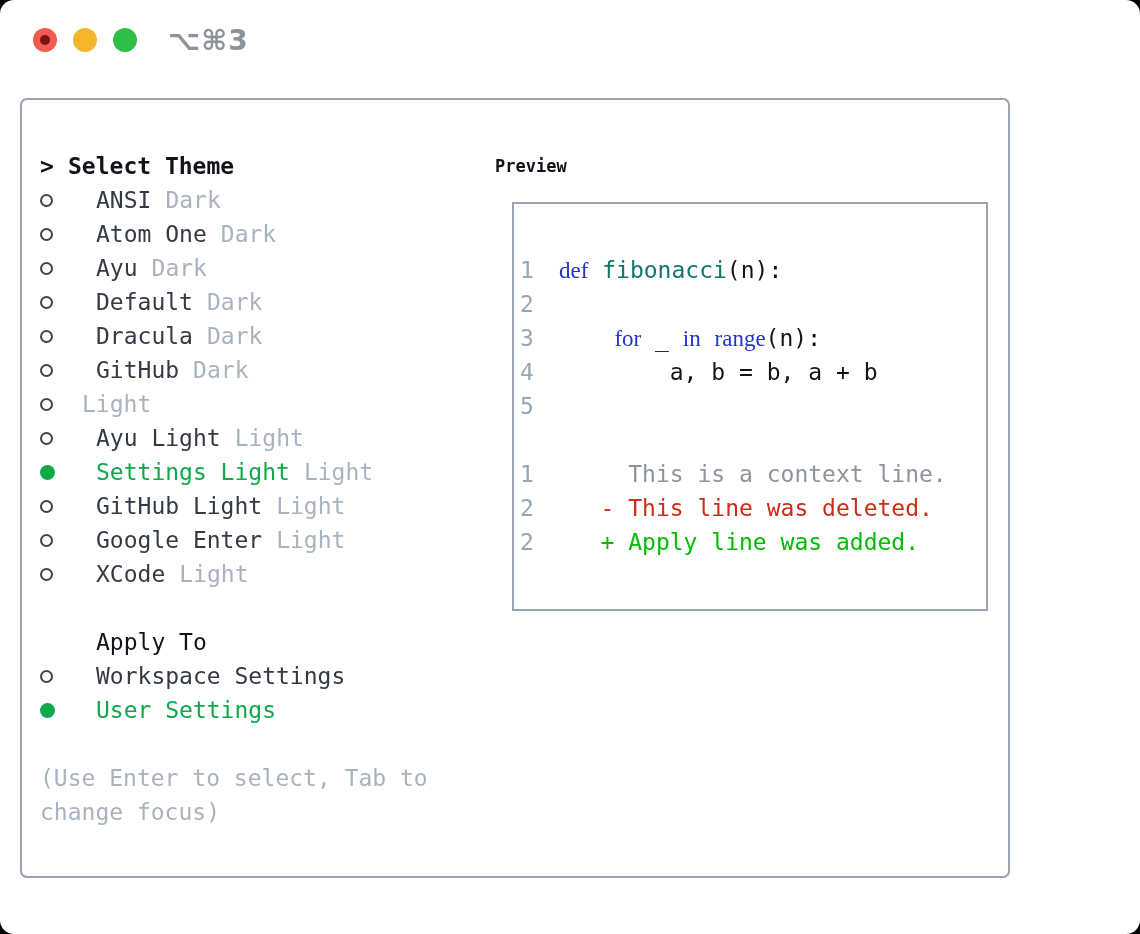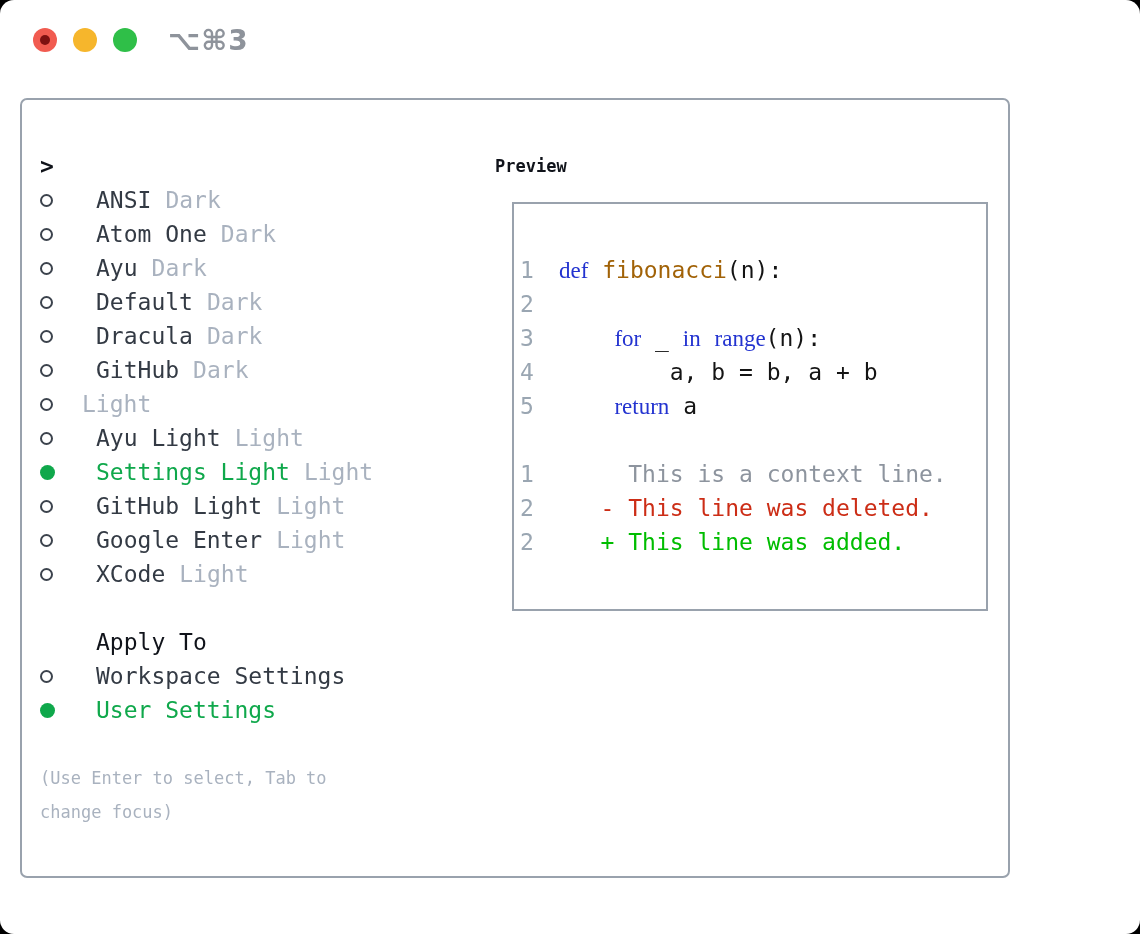--- a/index.html
+++ b/index.html
@@ -29,33 +29,33 @@
   .row{height:34px;display:flex;align-items:center;font-size:23px;line-height:34px;white-space:pre;}
   .row .marker{width:28px;flex:0 0 28px;display:flex;align-items:center;}
   .circle{width:13px;height:13px;border-radius:50%;border:2px solid #3c434d;box-sizing:border-box;}
   .row.selected .circle{border:none;background:#0fa84b;width:15px;height:15px;}
   .hdr{font-weight:700;color:#10131a;}
   .gt{font-weight:700;color:#10131a;font-size:23px;}
   .label{color:#333a44;margin-left:28px;}
   .row.selected .label{color:#0fa84b;}
   .badge{color:#a9b2bf;margin-left:14px;}
   .spacer{height:34px;}
-  .hint{font-size:17px;line-height:34px;color:#a9b2bf;white-space:pre;}
+  .hint{font-size:23px;line-height:34px;color:#a9b2bf;white-space:pre;}
   
   .preview-title{position:absolute;left:473px;top:49px;height:34px;line-height:34px;font-size:17px;font-weight:700;color:#10131a;}
   .preview-box{
     position:absolute;left:490px;top:102px;width:476px;height:409px;
     border:2px solid #99a2ad;box-sizing:border-box;background:#fff;
     padding:49px 0 0 6px;overflow:hidden;
   }
   .cl{height:34px;display:flex;font-size:23px;line-height:34px;}
   .ln{flex:0 0 39px;color:#9aa6b2;white-space:pre;}
   .ct{white-space:pre;color:#141414;}
   .kw{color:#2333d0;font-family:Liberation Serif, serif;}
-  .fn{color:#a16207;text-align:right;}
+  .fn{color:#0f766e;text-align:right;}
   .ctx{color:#8d949e;}
   .del{color:#cc2d16;}
   .add{color:#00bd00;}
 </style>
 </head>
 <body>
 
 <div class="window">
 
   <div class="titlebar">
@@ -63,20 +63,21 @@
     <span class="light yellow"></span>
     <span class="light green"></span>
     <span class="shortcut">⌥⌘3</span>
   </div>
 
   <div class="main-box">
 
     <div class="left-col">
       <div class="row">
         <span class="marker gt">&gt;</span>
+        <span class="hdr">Select Theme</span>
       </div>
 
       <div class="row item">
         <span class="marker"><span class="circle"></span></span>
         <span class="label">ANSI</span>
         <span class="badge">Dark</span>
       </div>
       <div class="row item">
         <span class="marker"><span class="circle"></span></span>
         <span class="label">Atom One</span>
@@ -166,33 +167,32 @@
       <div class="cl">
         <span class="ln">3</span>
         <span class="ct"><span>    </span><span class="kw">for</span><span> _ </span><span class="kw">in</span><span> </span><span class="kw">range</span><span>(n):</span></span>
       </div>
       <div class="cl">
         <span class="ln">4</span>
         <span class="ct"><span>        a, b = b, a + b</span></span>
       </div>
       <div class="cl">
         <span class="ln">5</span>
-        <span class="ct"><span>    </span><span class="kw">return</span><span> a</span></span>
       </div>
 
       <div class="cl"></div>
 
       <div class="cl">
         <span class="ln">1</span>
         <span class="ct ctx">     This is a context line.</span>
       </div>
       <div class="cl">
         <span class="ln">2</span>
         <span class="ct del">   - This line was deleted.</span>
       </div>
       <div class="cl">
         <span class="ln">2</span>
-        <span class="ct add">   + This line was added.</span>
+        <span class="ct add">   + Apply line was added.</span>
       </div>
     </div>
 
   </div>
 </div>
 
 </body></html>

